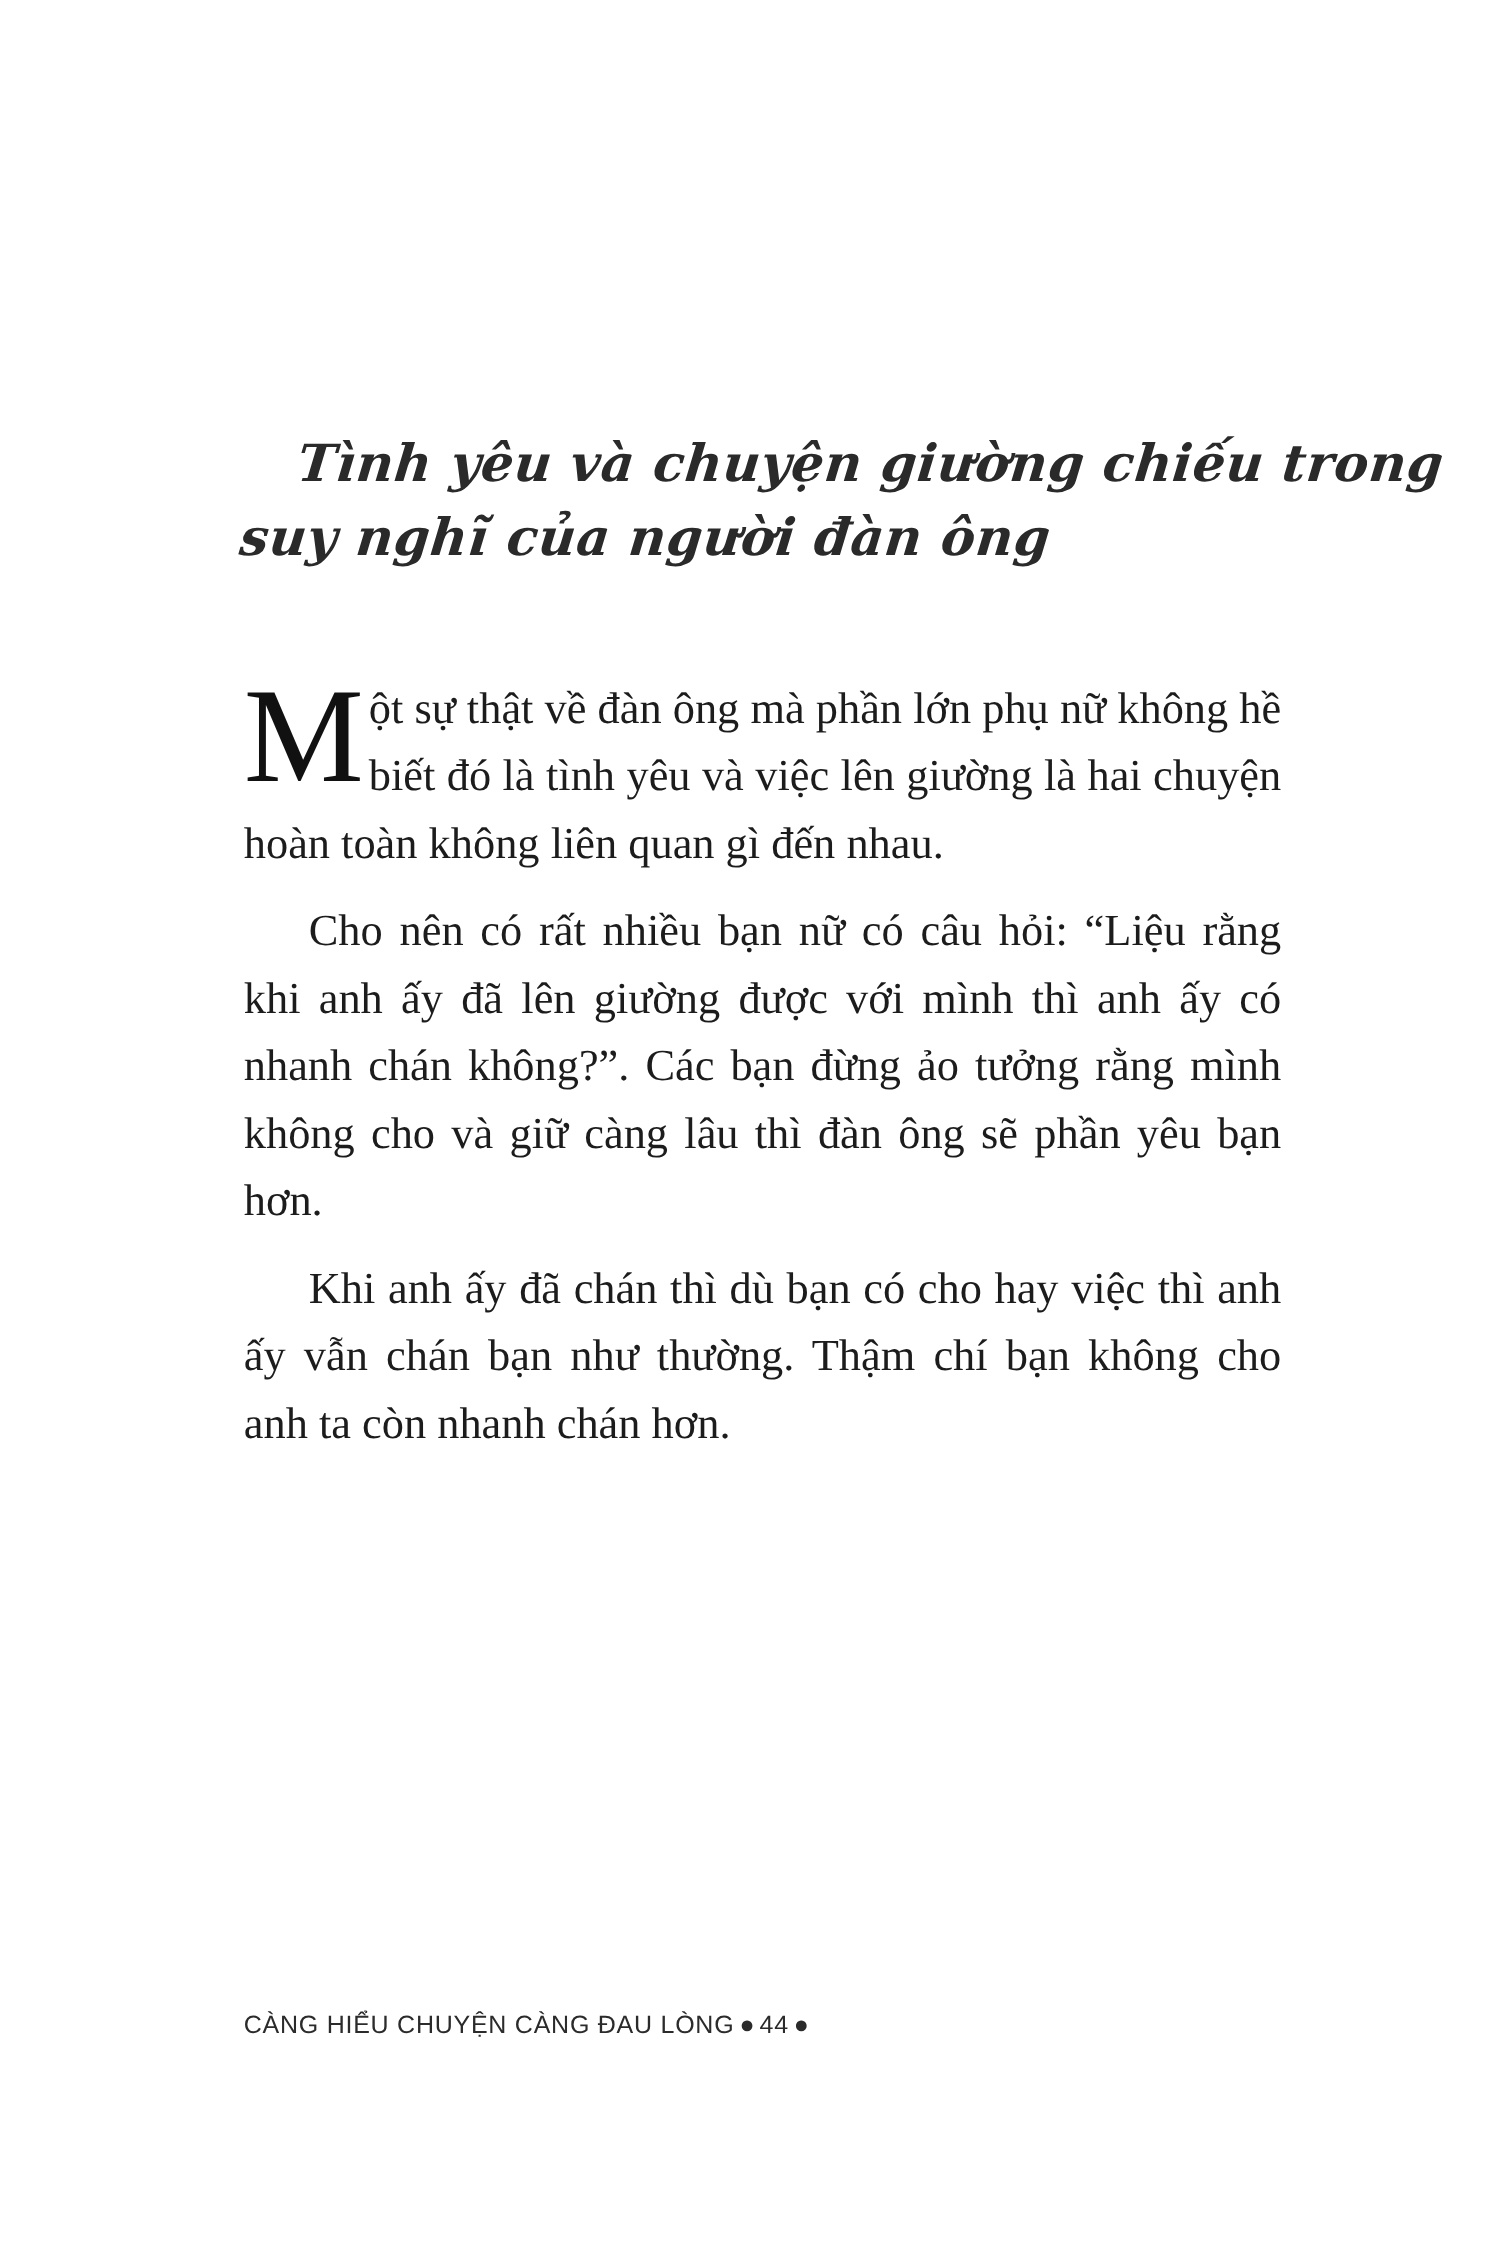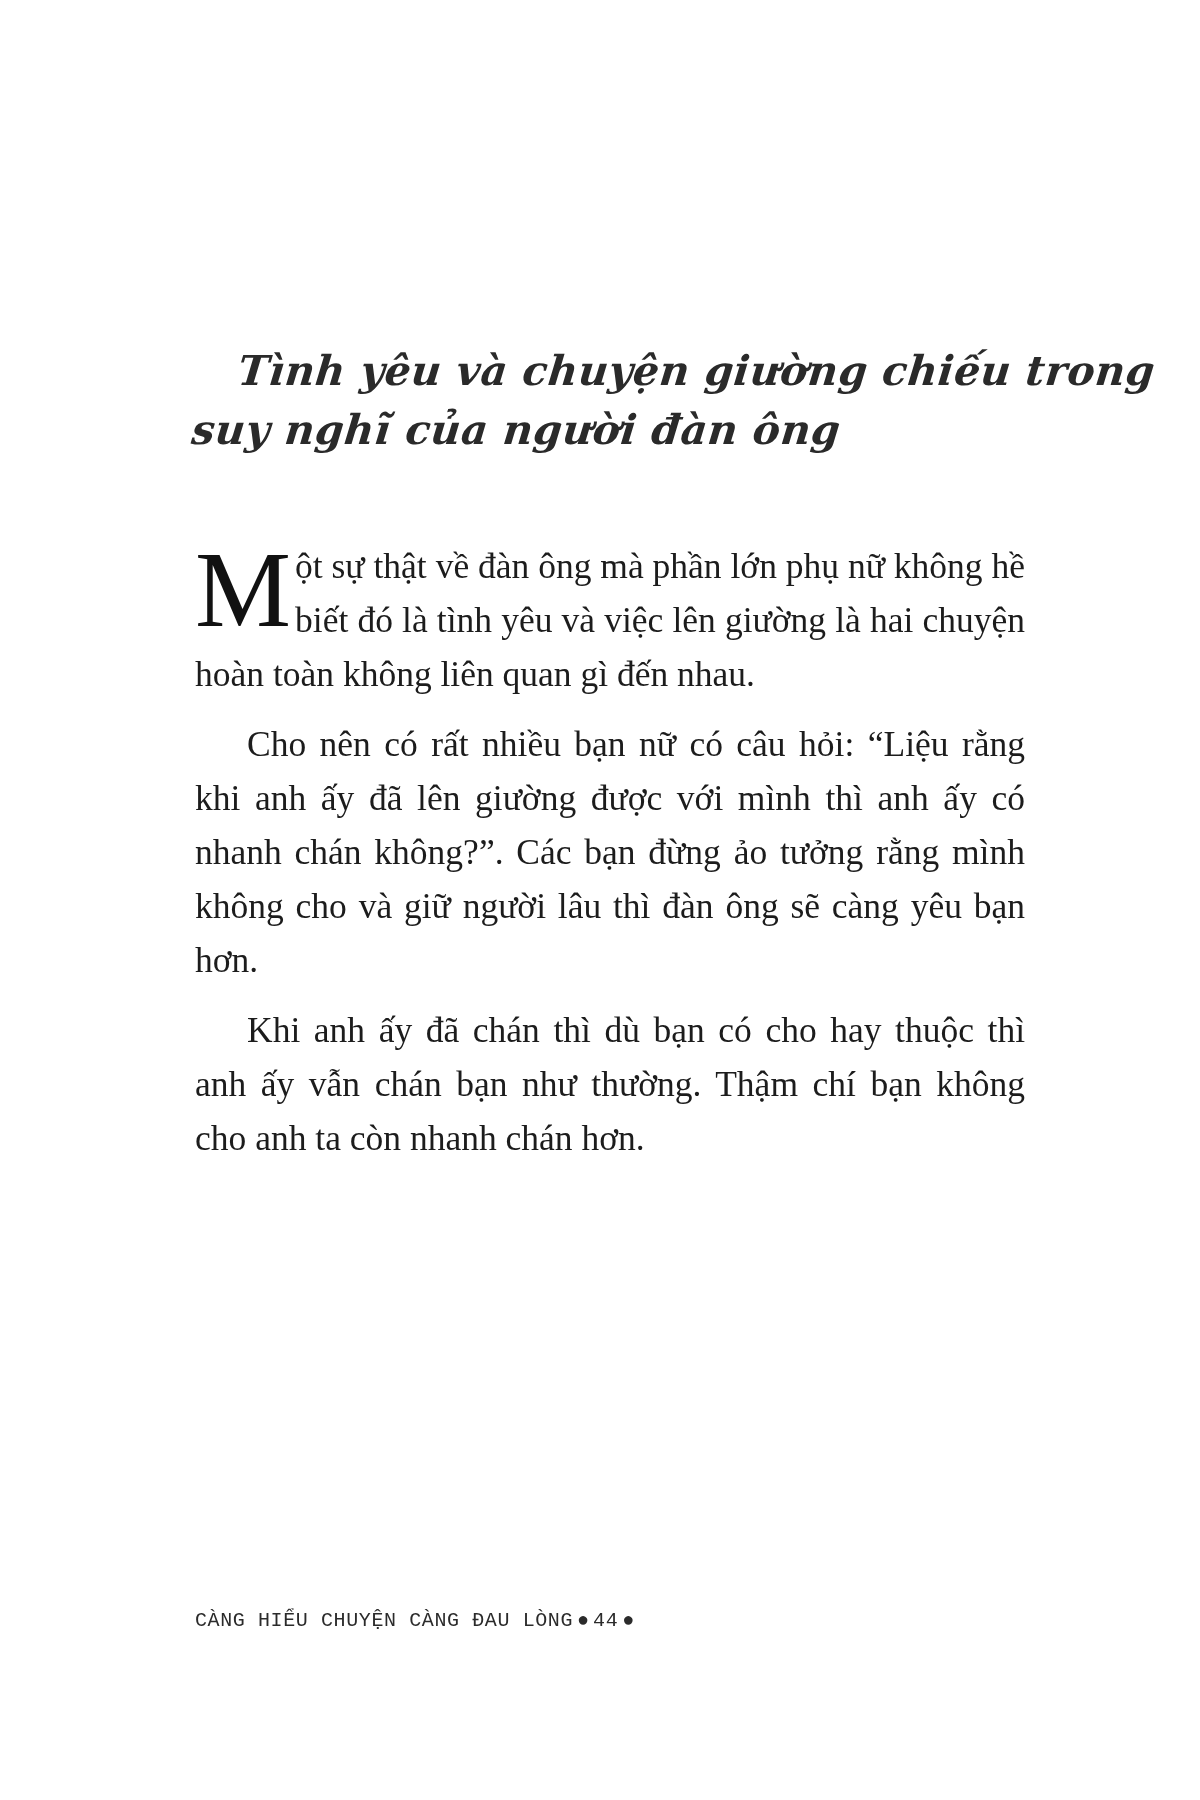--- a/index.html
+++ b/index.html
@@ -70,21 +70,21 @@
     line-height: 0.82;
     padding: 6px 2px 0 0;
     margin-right: 2px;
     color: #111111;
   }
   .footer {
     position: absolute;
     left: 195px;
     top: 1609px;
     width: 830px;
-    font-family: Liberation Mono, monospace;
+    font-family: Liberation Sans, sans-serif;
     font-size: 20px;
     letter-spacing: 0.6px;
     color: #2b2b2b;
     white-space: nowrap;
   }
   .footer .dot {
     letter-spacing: 0;
     padding: 0 4px;
   }
 </style>
@@ -97,22 +97,22 @@
 
     <h1 class="chapter-title">
       <span class="line first">Tình yêu và chuyện giường chiếu trong</span>
       <span class="line">suy nghĩ của người đàn ông</span>
     </h1>
 
     <div class="body-text">
       <p class="first-par">
         <span class="dropcap">M</span><span>ột sự thật về đàn ông mà phần lớn phụ nữ không hề biết đó là tình yêu và việc lên giường là hai chuyện hoàn toàn không liên quan gì đến nhau.</span>
       </p>
-      <p>Cho nên có rất nhiều bạn nữ có câu hỏi: “Liệu rằng khi anh ấy đã lên giường được với mình thì anh ấy có nhanh chán không?”. Các bạn đừng ảo tưởng rằng mình không cho và giữ người lâu thì đàn ông sẽ càng yêu bạn hơn.</p>
-      <p>Khi anh ấy đã chán thì dù bạn có cho hay thuộc thì anh ấy vẫn chán bạn như thường. Thậm chí bạn không cho anh ta còn nhanh chán hơn.</p>
+      <p>Cho nên có rất nhiều bạn nữ có câu hỏi: “Liệu rằng khi anh ấy đã lên giường được với mình thì anh ấy có nhanh chán không?”. Các bạn đừng ảo tưởng rằng mình không cho và giữ càng lâu thì đàn ông sẽ phần yêu bạn hơn.</p>
+      <p>Khi anh ấy đã chán thì dù bạn có cho hay việc thì anh ấy vẫn chán bạn như thường. Thậm chí bạn không cho anh ta còn nhanh chán hơn.</p>
     </div>
 
   </div>
 
   <div class="footer">
     <span>CÀNG HIỂU CHUYỆN CÀNG ĐAU LÒNG</span><span class="dot">●</span><span>44</span><span class="dot">●</span>
   </div>
 
 </div>
 

